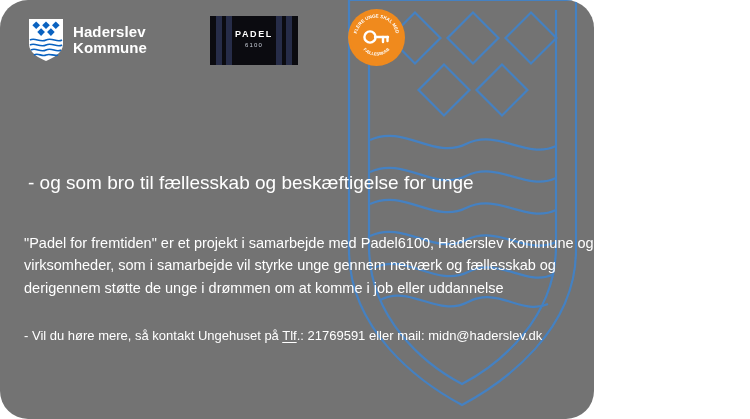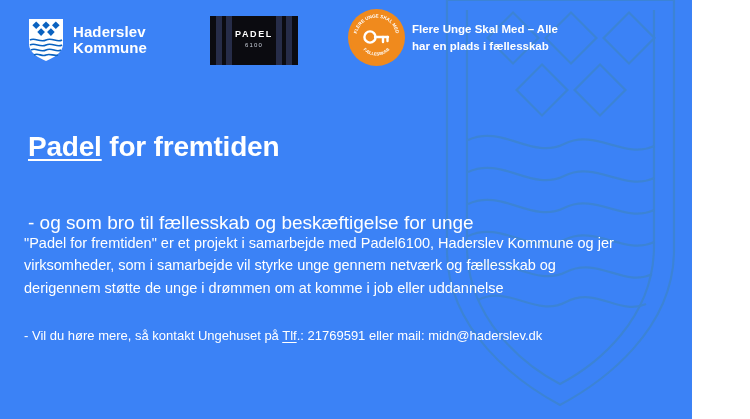--- a/index.html
+++ b/index.html
@@ -2,26 +2,27 @@
 <html><head>
 <meta charset="utf-8">
 <style>
   html, body {
     margin: 0;
     padding: 0;
     background: #ffffff;
   }
   #slide {
     position: relative;
-    width: 692px;
+    width: 594px;
     height: 419px;
-    background: #3b82f6;
+    background: #737373;
     overflow: hidden;
     font-family: "Liberation Sans", sans-serif;
     color: #ffffff;
+    border-radius: 28px;
   }
 
   
   .crest-bg {
     position: absolute;
     right: -10px;
     top: 0;
     width: 290px;
     height: 419px;
     pointer-events: none;
@@ -149,21 +150,20 @@
   .title .u {
     text-decoration: underline;
     text-underline-offset: 3px;
   }
   .subtitle {
     position: absolute;
     left: 28px;
     top: 172px;
     font-size: 19px;
     font-weight: normal;
-    margin-top: 40px;
   }
 
   
   .body-text {
     position: absolute;
     left: 24px;
     top: 232px;
     width: 610px;
     font-size: 14.5px;
     line-height: 1.55;
@@ -258,29 +258,22 @@
         </text>
       </svg>
       <svg class="key" viewBox="0 0 27 22">
         <circle cx="7" cy="11" r="5.6" fill="none" stroke="#ffffff" stroke-width="2.4"></circle>
         <path d="M12 11 H25" stroke="#ffffff" stroke-width="2.4" stroke-linecap="round"></path>
         <path d="M20 11 V16" stroke="#ffffff" stroke-width="2.4" stroke-linecap="round"></path>
         <path d="M24.5 11 V15" stroke="#ffffff" stroke-width="2.4" stroke-linecap="round"></path>
       </svg>
     </div>
 
-    <div class="slogan">
-      <div>Flere Unge Skal Med – Alle</div>
-      <div>har en plads i fællesskab</div>
-    </div>
   </div>
 
-  <div class="title">
-    <span class="u">Padel</span><span> for fremtiden</span>
-  </div>
 
   <div class="subtitle">- og som bro til fællesskab og beskæftigelse for unge</div>
 
   <div class="body-text">
     <span>"P</span><span class="u">adel</span><span> for fremtiden" er et projekt i samarbejde med Padel6100, Haderslev Kommune og jer virksomheder, som i samarbejde vil styrke unge gennem netværk og fællesskab og derigennem støtte de unge i drømmen om at komme i job eller uddannelse</span>
   </div>
 
   <div class="contact">
     <span>- Vil du høre mere, så kontakt Ungehuset på </span><span class="u">Tlf</span><span>.: 21769591 eller mail: midn@haderslev.dk</span>
   </div>

